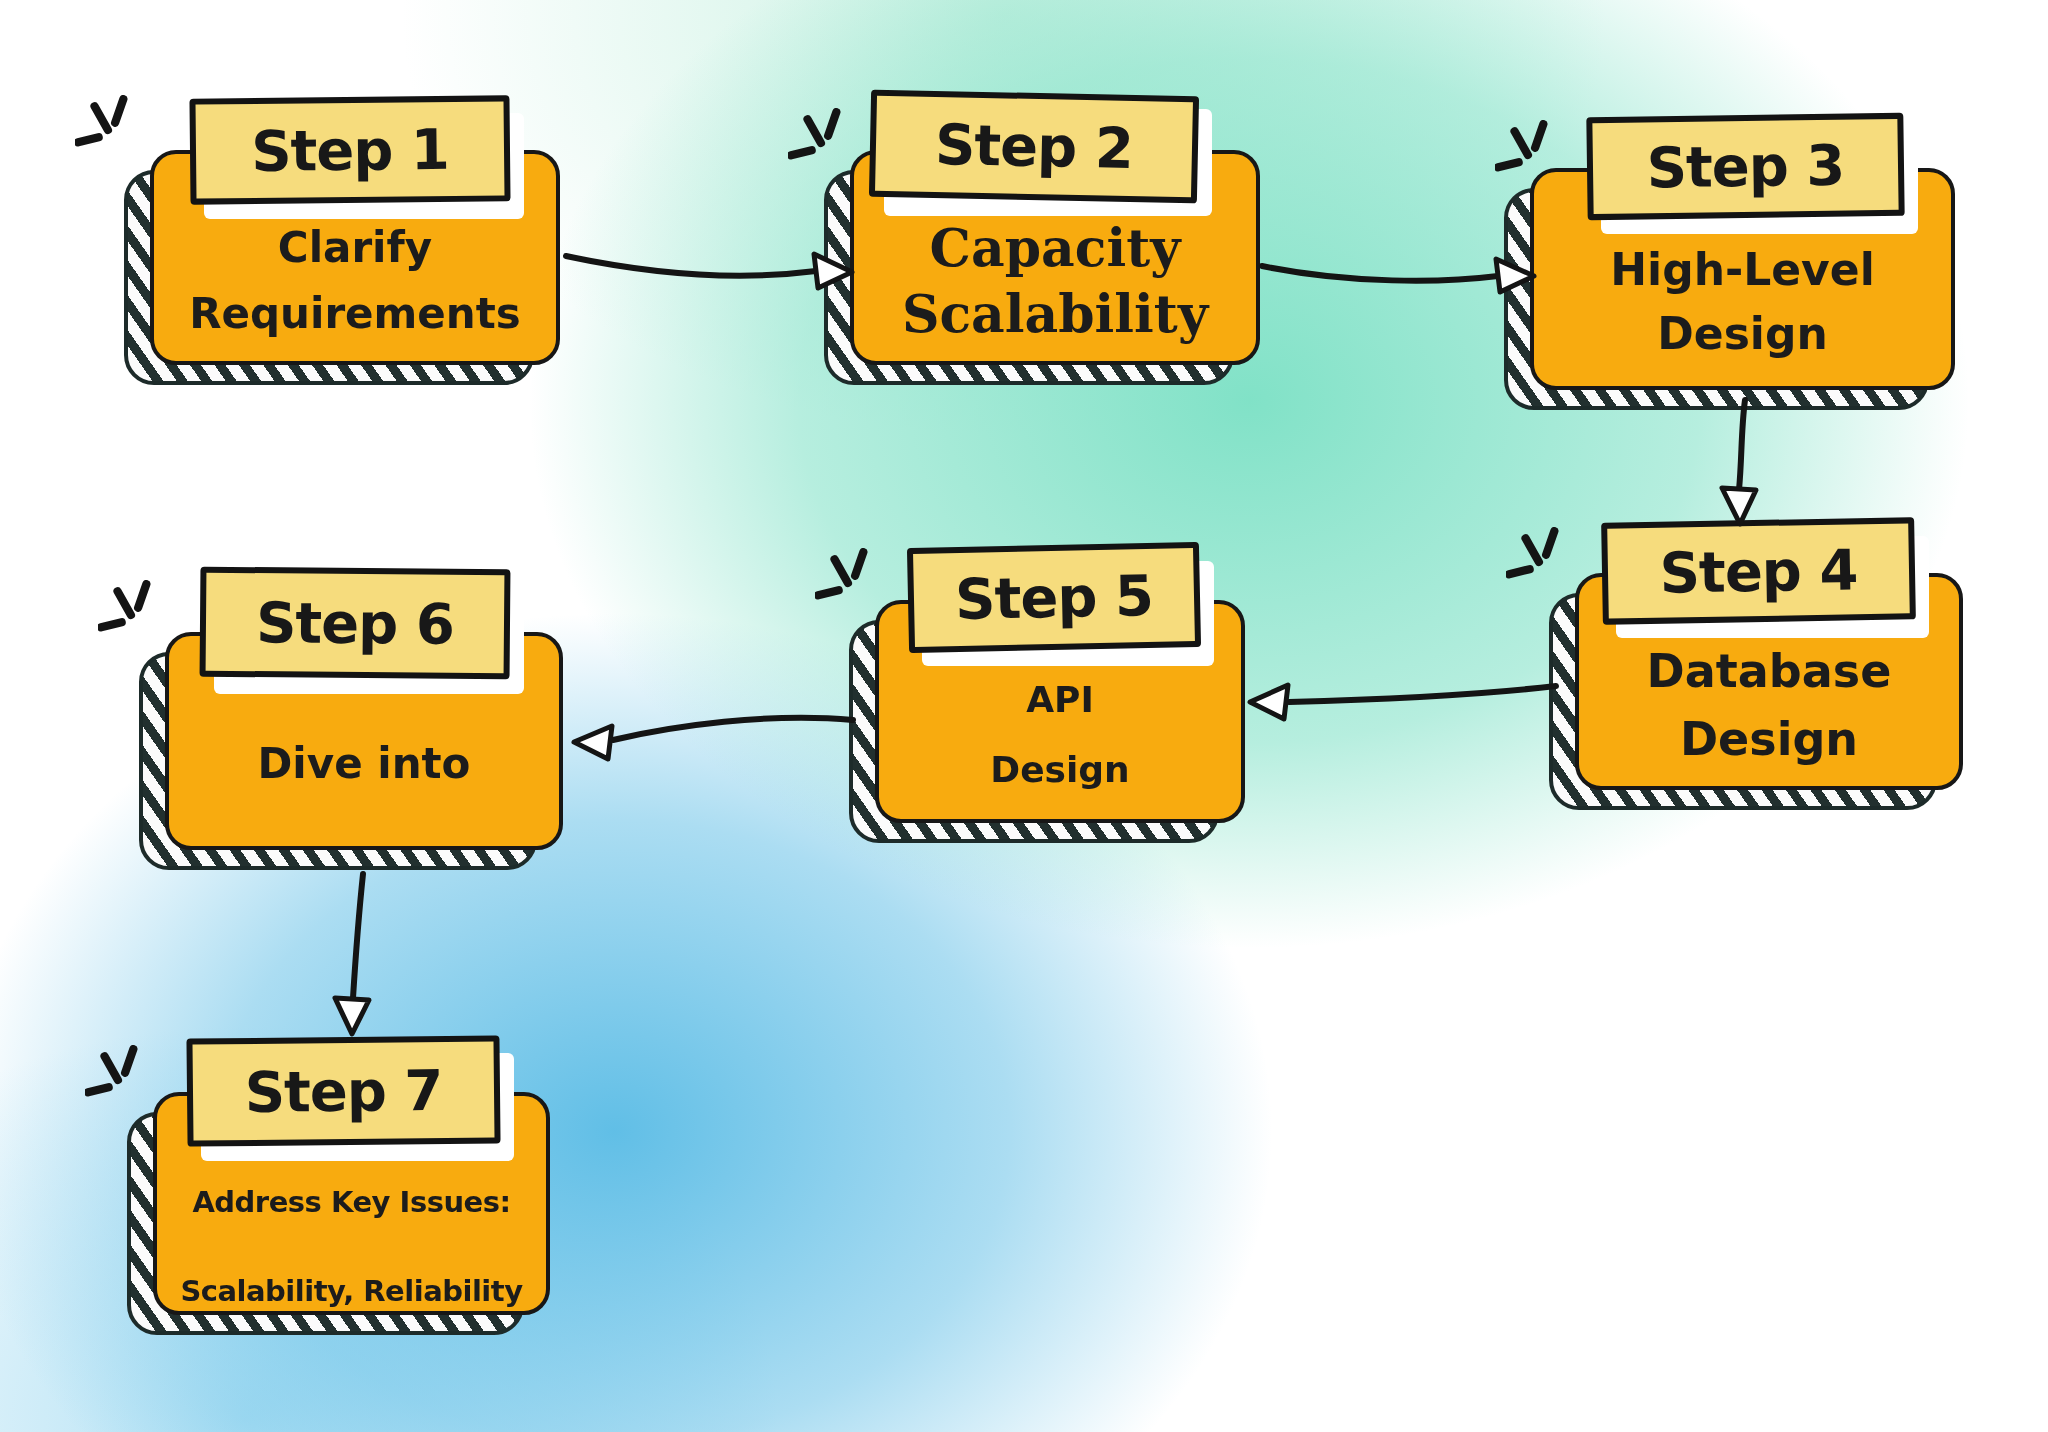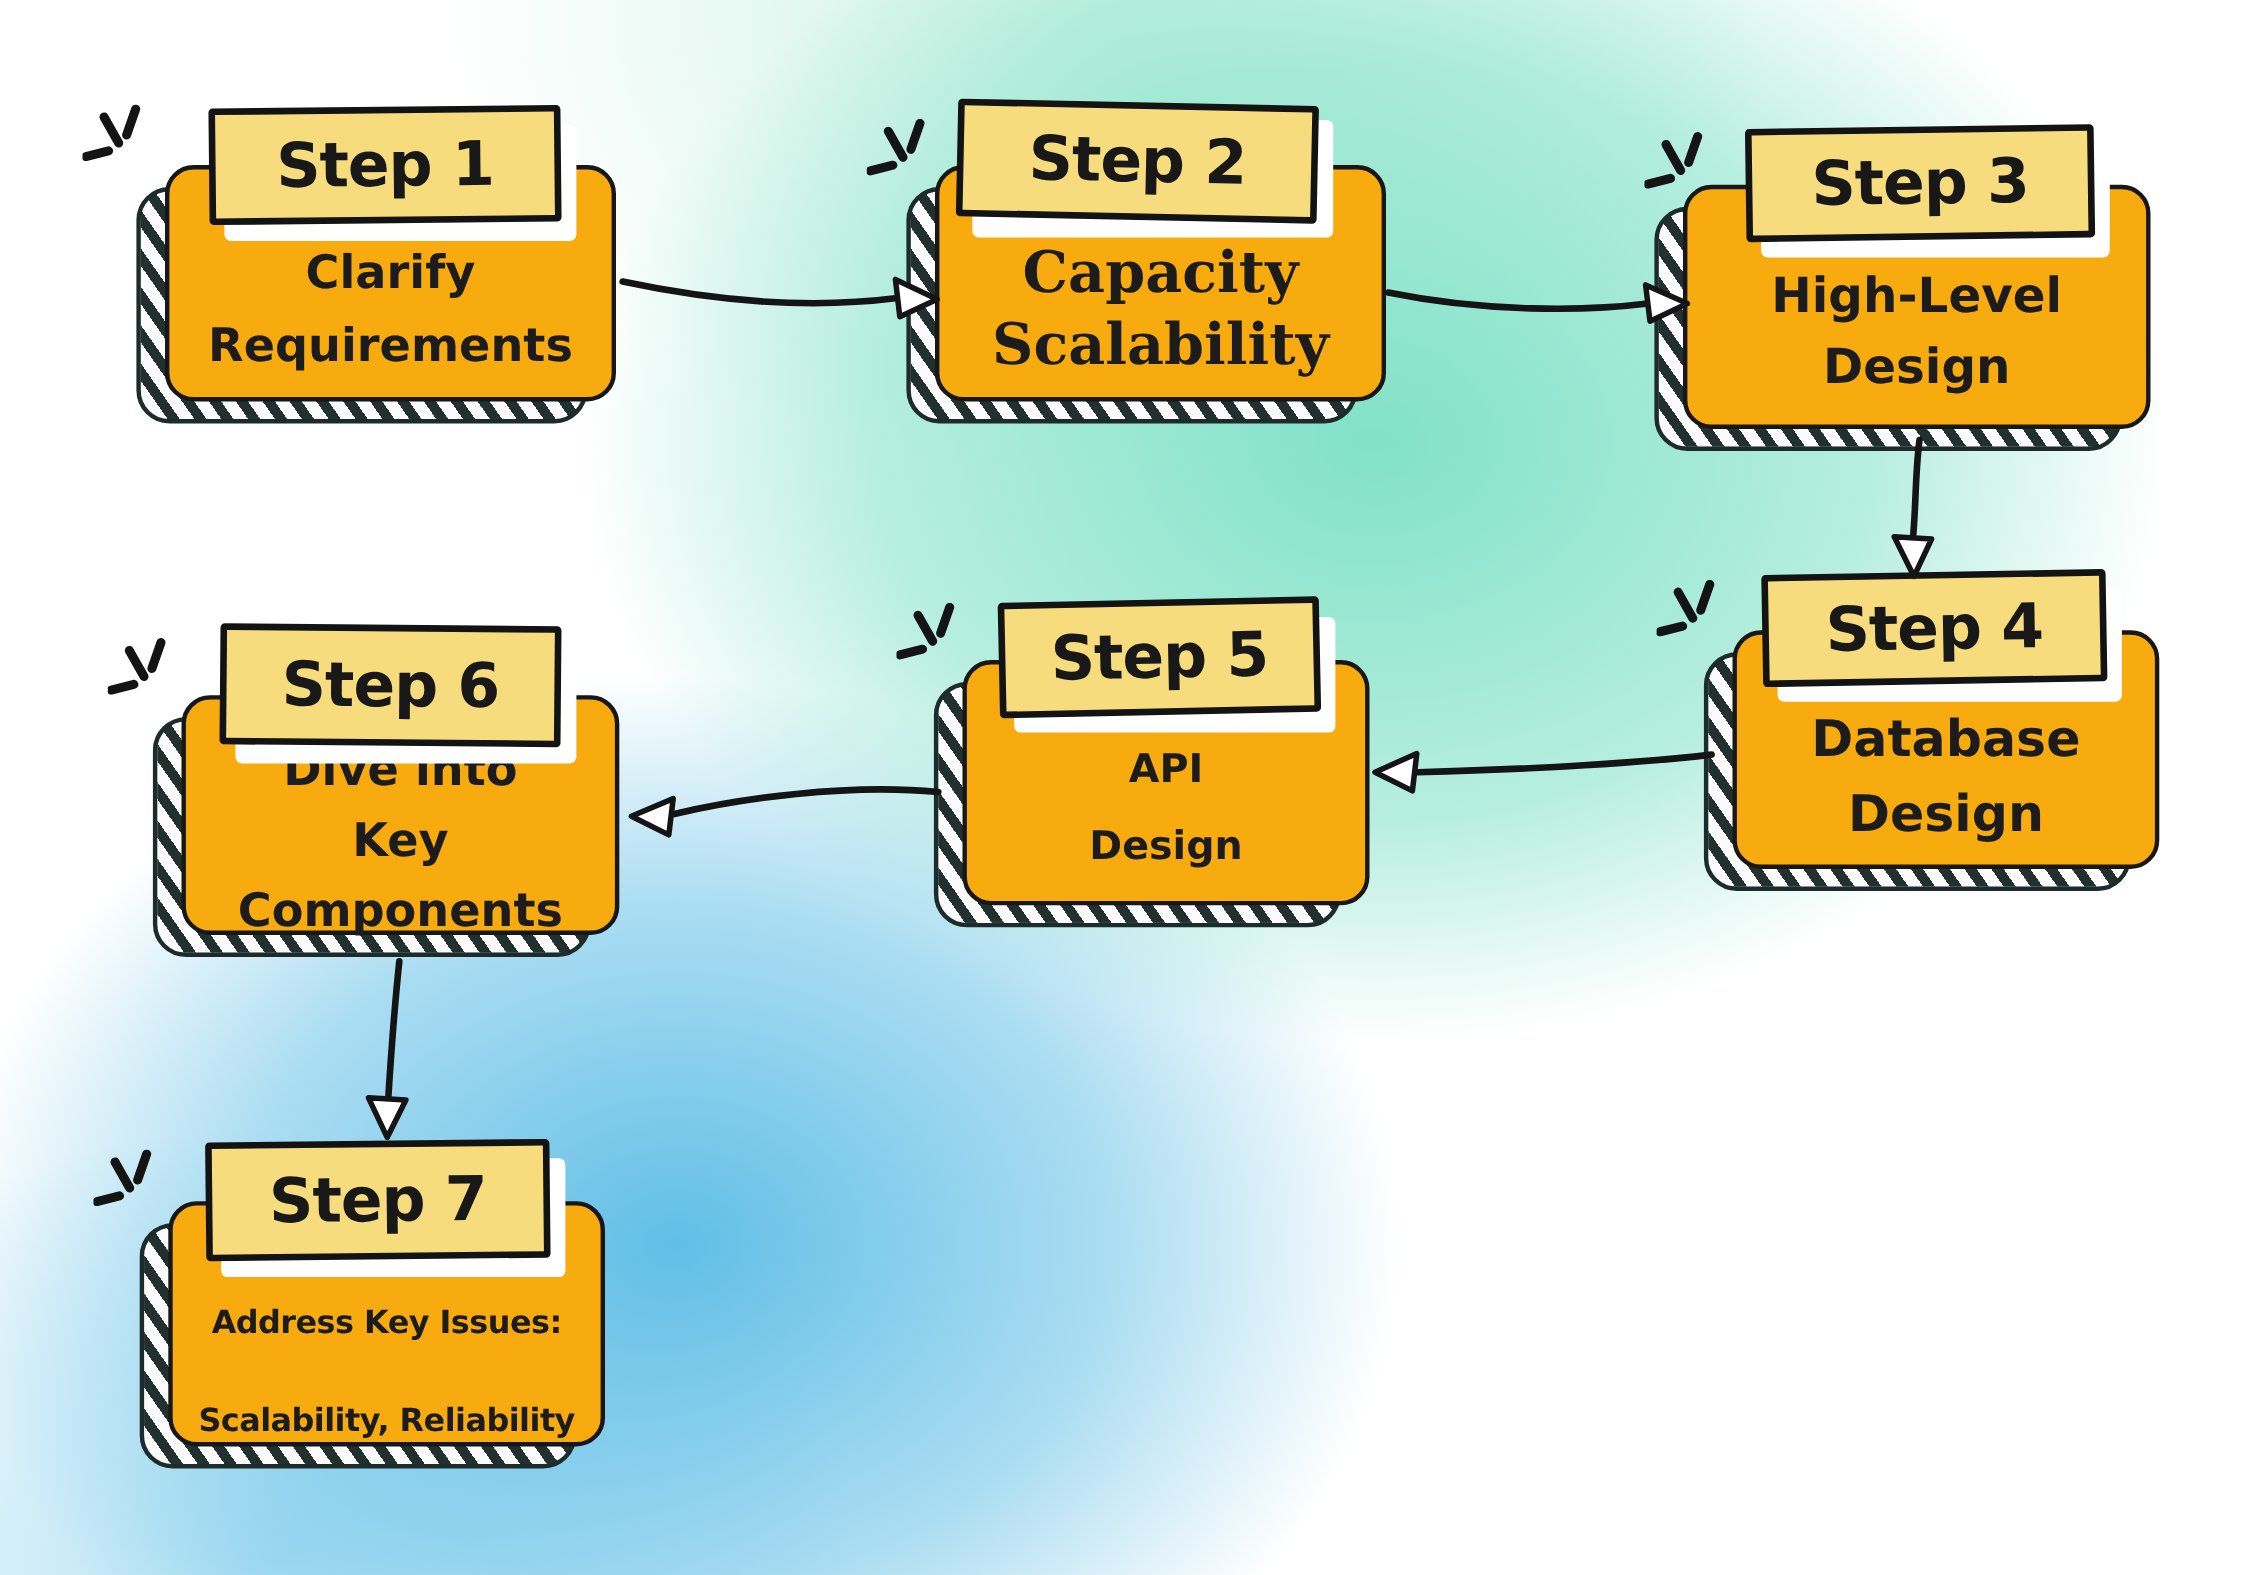--- a/index.html
+++ b/index.html
@@ -180,21 +180,20 @@
         <path d="M19 11 L32 34"></path>
         <path d="M3 46 L23 41"></path>
     </svg>
   </div>
 
   <div class="card s6">
     <div class="hatch"></div>
     <div class="body"></div>
     <div class="title">
       <span class="line">Dive into</span>
-      <span class="line">Key Components</span>
     </div>
     <div class="badge-shadow"></div>
     <div class="badge">
       <span>Step 6</span>
     </div>
     <svg class="sparkle" viewBox="0 0 70 70">
       <path d="M47 4 L39 27"></path>
         <path d="M19 11 L32 34"></path>
         <path d="M3 46 L23 41"></path>
     </svg>

